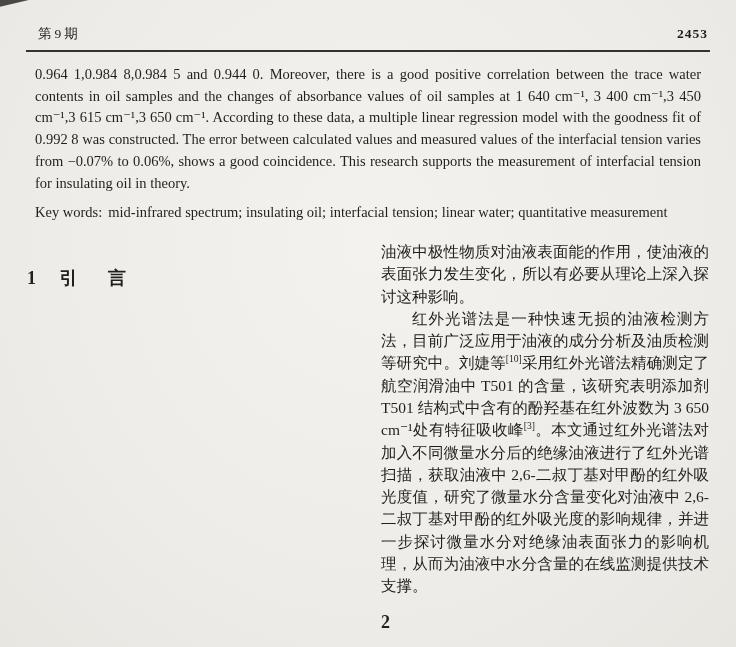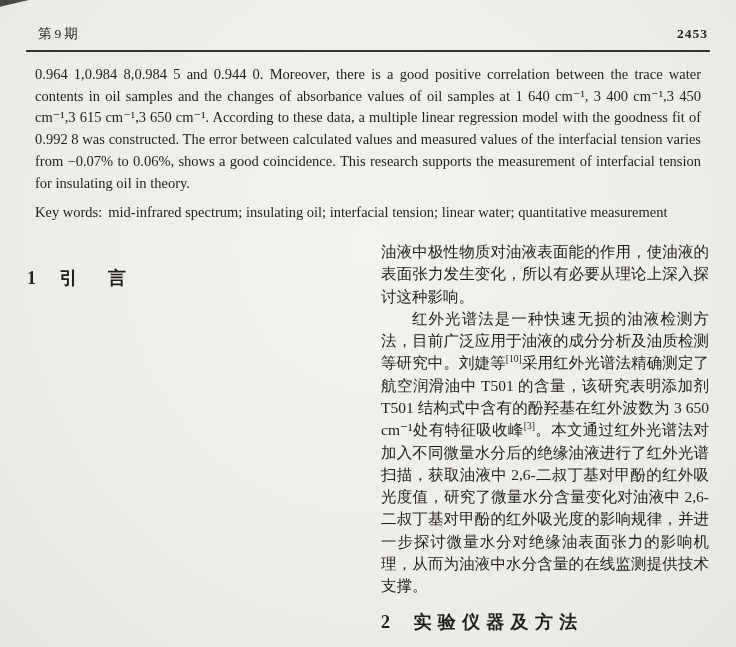--- a/index.html
+++ b/index.html
@@ -86,18 +86,17 @@
         <span class="sec-num">1</span>
         <span class="sec-title">引　言</span>
       </h2>
     </div>
 
     <div class="col col-right">
       <p class="noindent">油液中极性物质对油液表面能的作用，使油液的表面张力发生变化，所以有必要从理论上深入探讨这种影响。</p>
       <p>红外光谱法是一种快速无损的油液检测方法，目前广泛应用于油液的成分分析及油质检测等研究中。刘婕等<sup>[10]</sup>采用红外光谱法精确测定了航空润滑油中 T501 的含量，该研究表明添加剂 T501 结构式中含有的酚羟基在红外波数为 3 650 cm⁻¹处有特征吸收峰<sup>[3]</sup>。本文通过红外光谱法对加入不同微量水分后的绝缘油液进行了红外光谱扫描，获取油液中 2,6-二叔丁基对甲酚的红外吸光度值，研究了微量水分含量变化对油液中 2,6-二叔丁基对甲酚的红外吸光度的影响规律，并进一步探讨微量水分对绝缘油表面张力的影响机理，从而为油液中水分含量的在线监测提供技术支撑。</p>
       <h2 class="sec">
         <span class="sec-num">2</span>
-        <span class="sec-title">实验仪器及方法</span>
       </h2>
     </div>
 
   </main>
 </div>
 
 </body></html>

